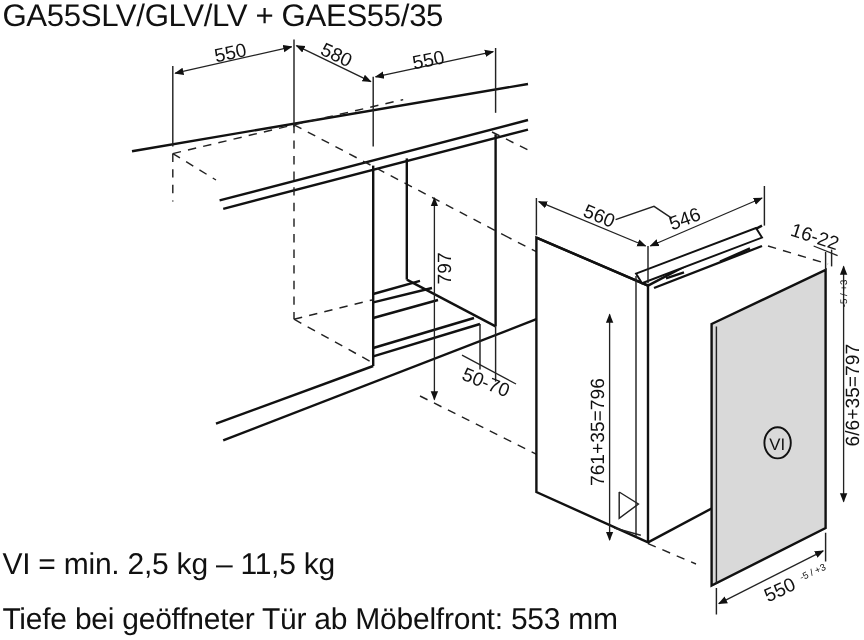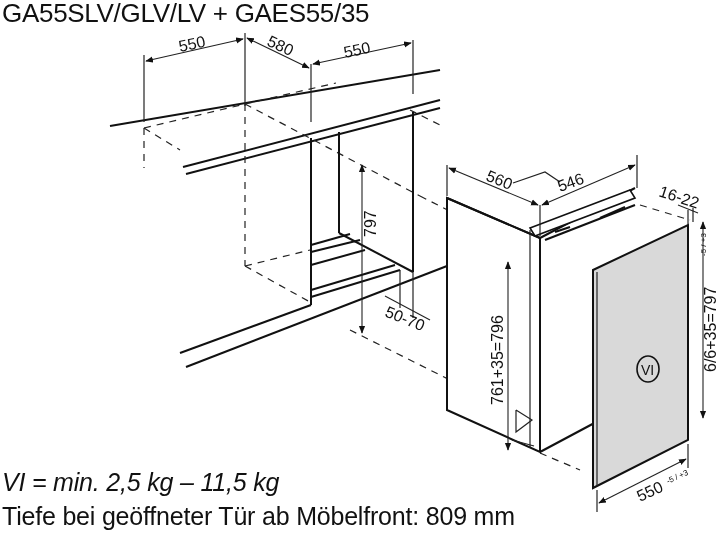--- a/index.html
+++ b/index.html
@@ -1,19 +1,19 @@
 <!DOCTYPE html>
 <html><head>
 <meta charset="utf-8">
 <style>
   html, body { margin:0; padding:0; background:#ffffff; }
   body { width:720px; height:533px; position:relative; overflow:hidden; font-family:"Liberation Sans", sans-serif; color:#111; }
   .title { position:absolute; left:2px; top:-2px; font-size:26px; letter-spacing:-0.3px; white-space:nowrap; }
   .note { position:absolute; left:2px; font-size:25px; white-space:nowrap; letter-spacing:-0.2px; }
-  .note1 { top:468px;font-style:italic; }
+  .note1 { top:456px; }
   .note2 { top:502px; }
   svg { position:absolute; left:0; top:0; }
   .ln { stroke:#111; stroke-width:2; fill:none; }
   .thin { stroke:#222; stroke-width:1.2; fill:none; }
   .dash { stroke:#222; stroke-width:1.2; fill:none; stroke-dasharray:7 6; }
   .dim { stroke:#222; stroke-width:1.1; fill:none; }
   .lbl { font-family:"Liberation Sans", sans-serif; font-size:16px; fill:#111; }
   .sup { font-family:"Liberation Sans", sans-serif; font-size:8px; fill:#111; }
 </style>
 </head>
@@ -142,13 +142,13 @@
   <g>
     <line class="thin" x1="597" y1="490" x2="597" y2="512"></line>
     <line class="thin" x1="688" y1="444" x2="688" y2="468"></line>
     <line class="dim" x1="599" y1="503" x2="686" y2="459" marker-start="url(#arr)" marker-end="url(#arr)"></line>
   </g>
   <text class="lbl" x="640" y="502" transform="rotate(-25 640 502)">550</text>
   <text class="sup" x="668" y="484" transform="rotate(-25 668 484)">-5 / +3</text>
 </svg>
 
 <div class="note note1">VI = min. 2,5 kg – 11,5 kg</div>
-<div class="note note2">Tiefe bei geöffneter Tür ab Möbelfront: 809 mm</div>
+<div class="note note2">Tiefe bei geöffneter Tür ab Möbelfront: 553 mm</div>
 
 </body></html>

